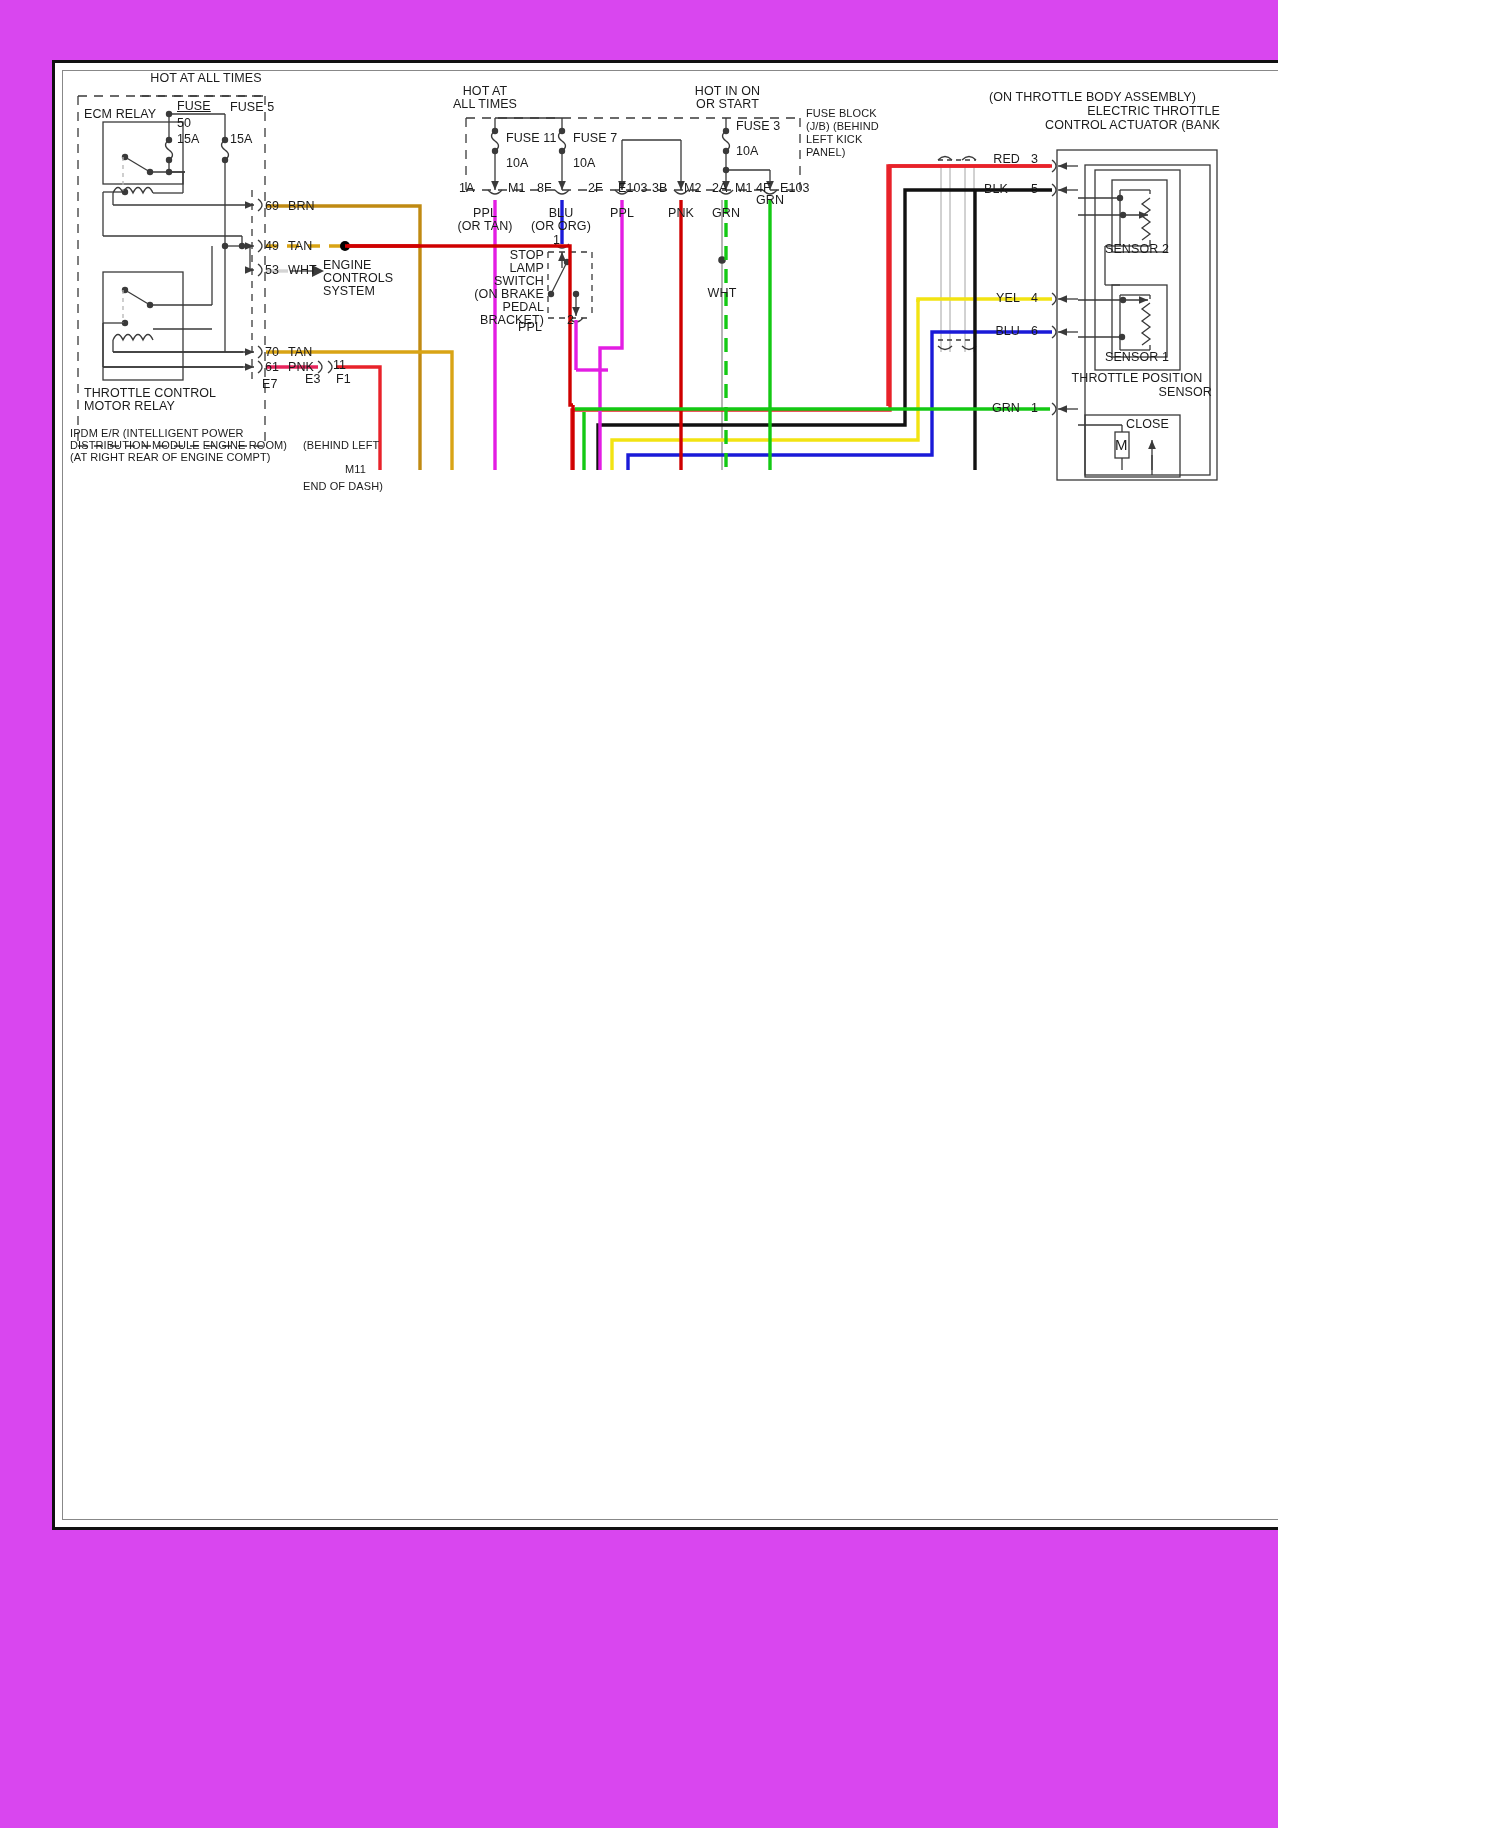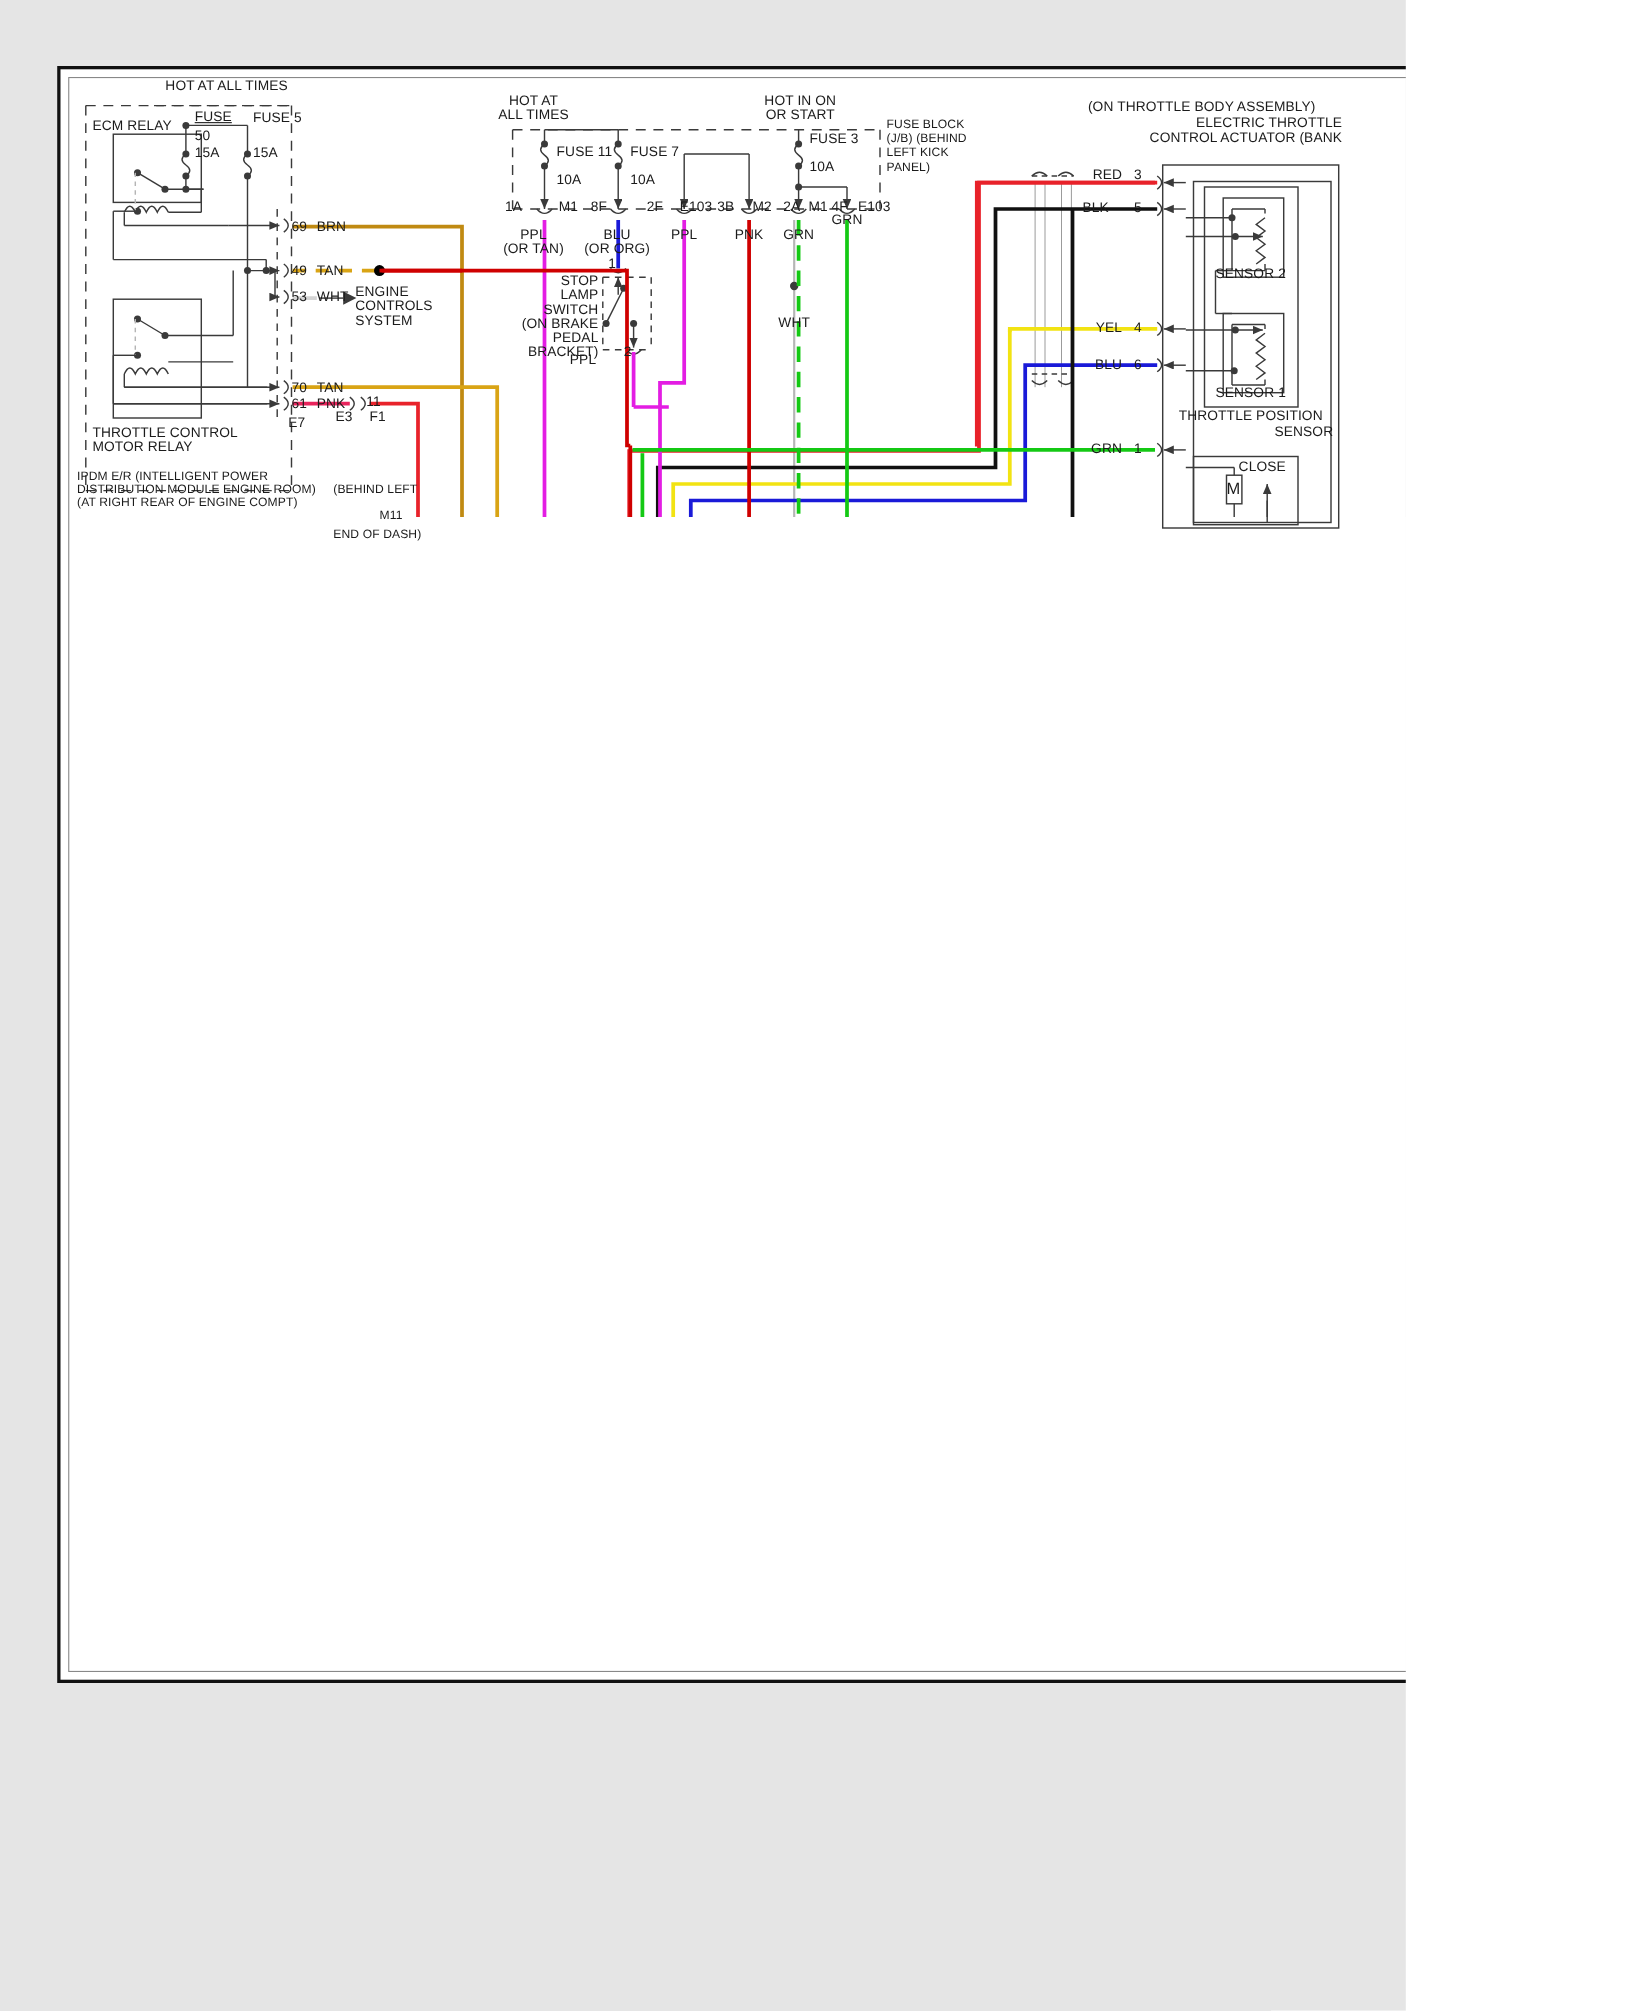--- a/index.html
+++ b/index.html
@@ -1,17 +1,17 @@
 <!DOCTYPE html>
 <html><head>
 <meta charset="utf-8">
 <style>
   html,body{margin:0;padding:0;background:#ffffff;}
   body{font-family:"Liberation Sans","DejaVu Sans",sans-serif;}
-  #page{position:relative;width:1278px;height:1828px;background:#e5e5e5;overflow:hidden;}
+  #page{position:relative;width:1278px;height:1828px;background:#d946ef;overflow:hidden;}
   
   .outer-frame{position:absolute;left:52px;top:60px;width:1396px;height:1470px;border:3px solid #111;box-sizing:border-box;background:#fff;}
   .inner-frame{position:absolute;left:62px;top:70px;width:1376px;height:1450px;border:1px solid #888;box-sizing:border-box;pointer-events:none;}
 
   svg.layer{position:absolute;left:0;top:0;width:1500px;height:1828px;overflow:visible;}
 
   
   .t{position:absolute;font-size:12.5px;color:#1b1b1b;line-height:14px;white-space:pre;letter-spacing:0.1px;}
   .t.c{text-align:center;}
   .t.r{text-align:right;}

